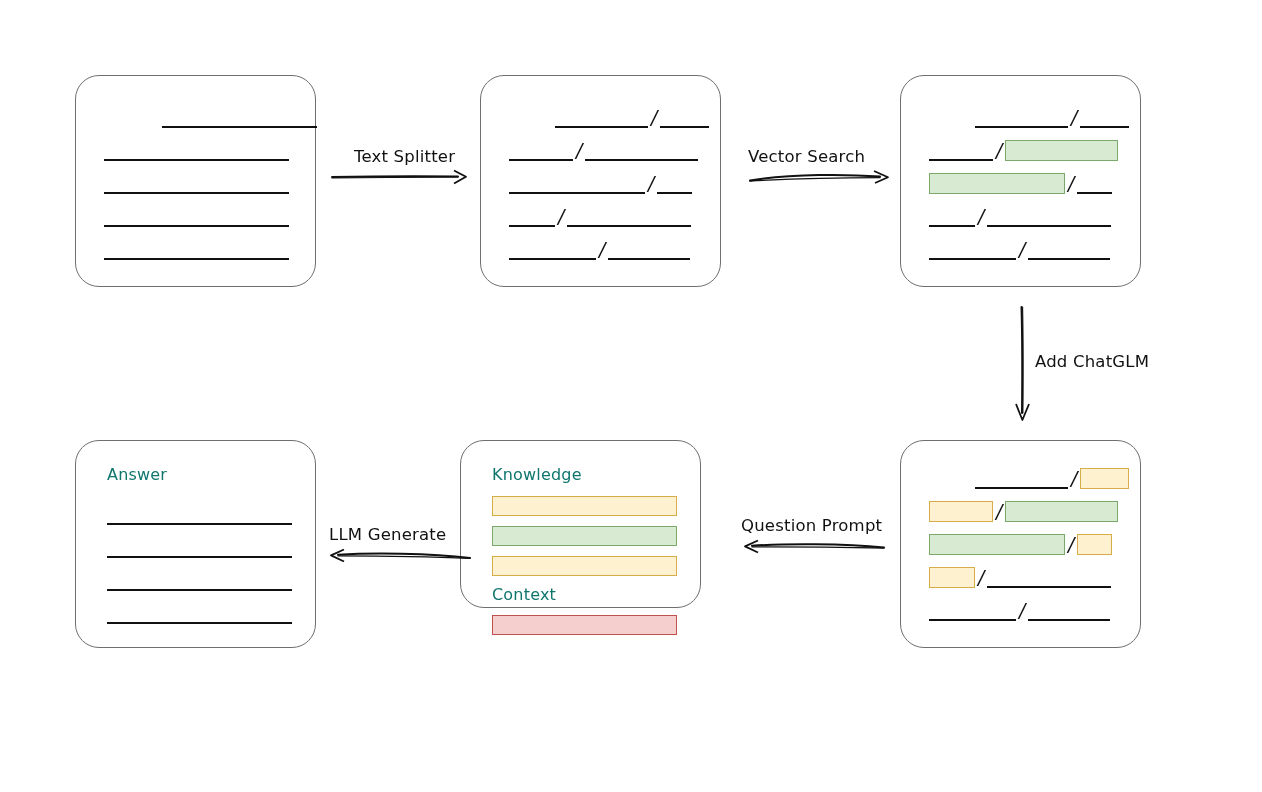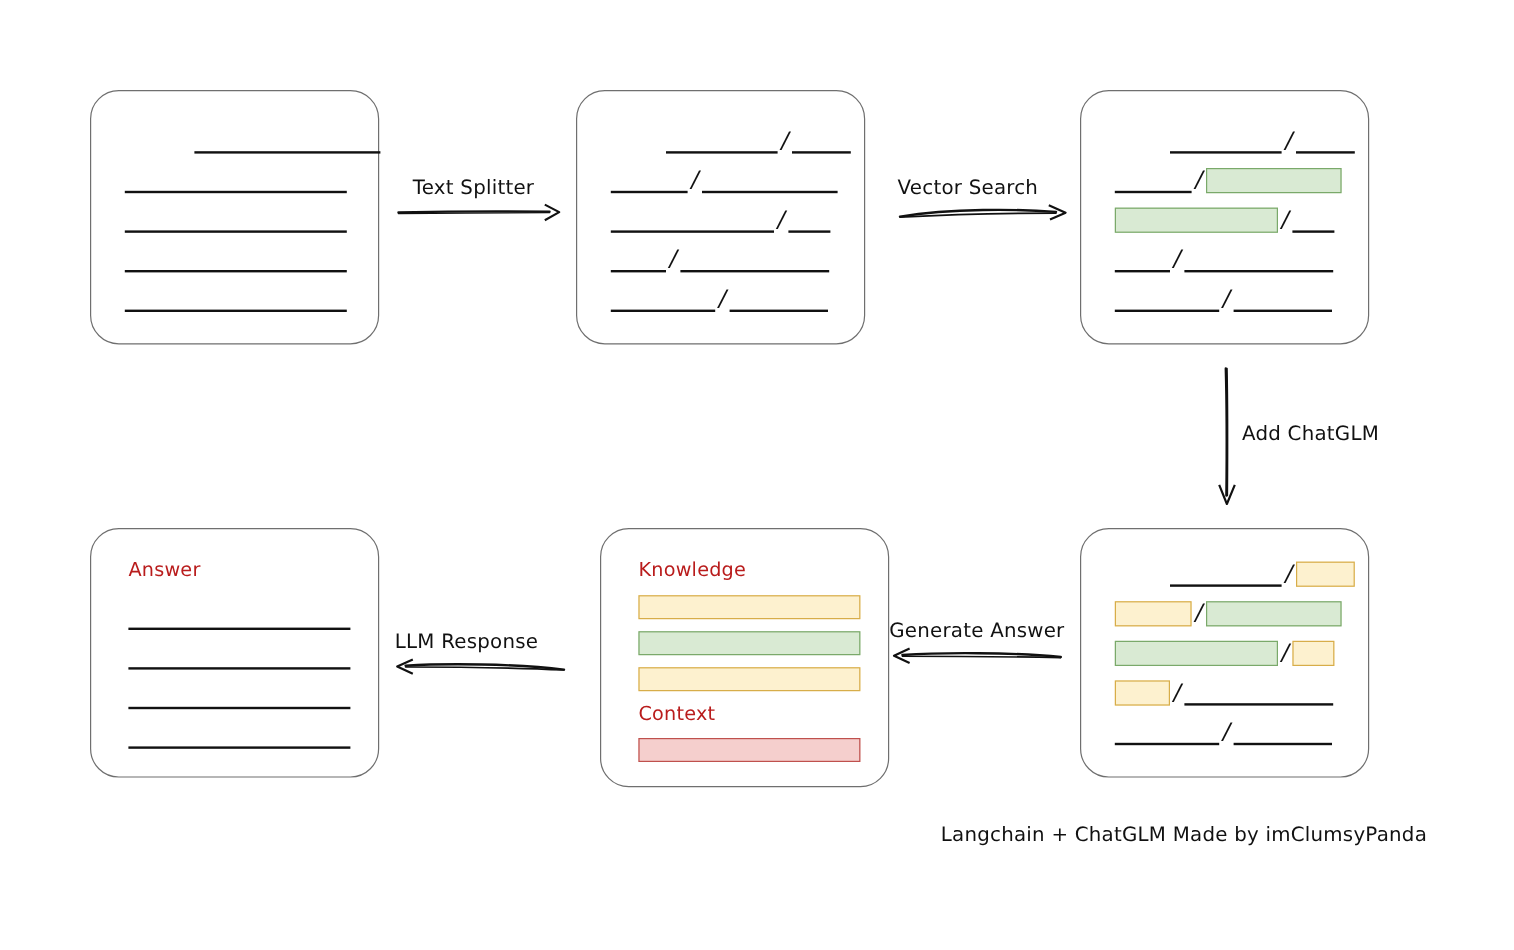--- a/index.html
+++ b/index.html
@@ -71,21 +71,21 @@
   }
   .c-green { background: #d9ead3; border-color: #7aa96a; }
   .c-yellow { background: #fdf1cf; border-color: #d7ad49; }
   .c-red   { background: #f5cfcd; border-color: #bf504d; }
 
   
   .card-label {
     position: absolute;
     font-family: "DejaVu Sans", sans-serif;
     font-size: 16px;
-    color: #b91c1c;
+    color: #0f766e;
     white-space: nowrap;
     letter-spacing: .2px;
   }
 
   
   .bar {
     position: absolute;
     box-sizing: border-box;
     height: 20px;
     border-width: 1.3px;
@@ -211,21 +211,21 @@
         </div>
         <div class="row" style="left: 31px; top: 128px;">
           <div class="seg-line" style="width: 185px;"></div>
         </div>
         <div class="row" style="left: 31px; top: 161px;">
           <div class="seg-line" style="width: 185px;"></div>
         </div>
       </div>
   </div>
 
-  <div class="card" id="card-prompt" style="left:500px; top:440px; width:241px; height:216px;padding-left:40px;">
+  <div class="card" id="card-prompt" style="left:460px; top:440px; width:241px; height:168px;padding-left:40px;">
     <div class="card-label" id="knowledge-label" style="left:31px; top:24px;">Knowledge</div>
     <div class="card-label" id="question-label" style="left:31px; top:144px;">Context</div>
     <div class="rows" id="rows-prompt">
         <div class="bar c-yellow" style="left: 31px; width: 185px; top: 55px;"></div>
         <div class="bar c-green" style="left: 31px; width: 185px; top: 85px;"></div>
         <div class="bar c-yellow" style="left: 31px; width: 185px; top: 115px;"></div>
         <div class="bar c-red" style="left: 31px; width: 185px; top: 174px;"></div>
       </div>
   </div>
 
@@ -252,50 +252,49 @@
           <div class="seg-line" style="width: 124px;"></div>
         </div>
         <div class="row" style="left: 28px; top: 158px;">
           <div class="seg-line" style="width: 87px;"></div>
           <span class="slash">/</span>
           <div class="seg-line" style="width: 82px;"></div>
         </div>
       </div>
   </div>
 
-  <div class="arrow-label" style="left:344px; top:147px;">Text Splitter</div>
+  <div class="arrow-label" style="left:354px; top:147px;">Text Splitter</div>
   <svg class="arrow-svg" style="left:330px; top:165px;" width="140" height="24" viewBox="0 0 140 24">
     <path d="M2,12 C40,11.2 95,11.0 128,11.4" fill="none" stroke="#111" stroke-width="1.9" stroke-linecap="round"></path>
     <path d="M2,12.9 C40,12.6 95,12.4 128,12.2" fill="none" stroke="#111" stroke-width="1.1" stroke-linecap="round"></path>
     <path d="M124,5.5 L136,11.8 L124,18.5" fill="none" stroke="#111" stroke-width="1.8" stroke-linejoin="round"></path>
   </svg>
 
   <div class="arrow-label" style="left:748px; top:147px;">Vector Search</div>
   <svg class="arrow-svg" style="left:748px; top:165px;" width="144" height="26" viewBox="0 0 144 26">
     <path d="M2,15.5 C45,8.5 100,9.2 132,11.6" fill="none" stroke="#111" stroke-width="2" stroke-linecap="round"></path>
     <path d="M2,16 C48,13.5 102,12.6 132,12.6" fill="none" stroke="#111" stroke-width="1.4" stroke-linecap="round"></path>
     <path d="M126,6 L140,12.2 L127,18" fill="none" stroke="#111" stroke-width="1.8" stroke-linejoin="round"></path>
   </svg>
 
   <div class="arrow-label" style="left:1035px; top:352px;">Add ChatGLM</div>
   <svg class="arrow-svg" style="left:1008px; top:305px;" width="30" height="118" viewBox="0 0 30 118">
     <path d="M13.5,2 C14.6,40 14.3,80 14.0,108" fill="none" stroke="#111" stroke-width="2" stroke-linecap="round"></path>
     <path d="M14.6,2 C15.4,40 15.1,80 14.9,108" fill="none" stroke="#111" stroke-width="1.1" stroke-linecap="round"></path>
     <path d="M8,99 L14.4,115 L21,99" fill="none" stroke="#111" stroke-width="1.8" stroke-linejoin="round"></path>
   </svg>
 
-  <div class="arrow-label" style="left:741px; top:516px;">Generate Answer</div>
+  <div class="arrow-label" style="left:741px; top:516px;">Question Prompt</div>
   <svg class="arrow-svg" style="left:736px; top:534px;" width="152" height="26" viewBox="0 0 152 26">
     <path d="M148,13.5 C108,9.5 48,9.6 16,11.8" fill="none" stroke="#111" stroke-width="2" stroke-linecap="round"></path>
     <path d="M148,14 C106,13.2 48,12.8 16,12.8" fill="none" stroke="#111" stroke-width="1.3" stroke-linecap="round"></path>
     <path d="M22,6.5 L9,12.4 L22,18.5" fill="none" stroke="#111" stroke-width="1.8" stroke-linejoin="round"></path>
   </svg>
 
-  <div class="arrow-label" style="left:329px; top:525px;">LLM Response</div>
+  <div class="arrow-label" style="left:329px; top:525px;">LLM Generate</div>
   <svg class="arrow-svg" style="left:320px; top:543px;" width="152" height="26" viewBox="0 0 152 26">
     <path d="M150,15 C110,10 50,9.8 18,11.8" fill="none" stroke="#111" stroke-width="2" stroke-linecap="round"></path>
     <path d="M150,15.4 C108,13.4 50,12.8 18,12.8" fill="none" stroke="#111" stroke-width="1.3" stroke-linecap="round"></path>
     <path d="M24,6.5 L11,12.4 L24,18.5" fill="none" stroke="#111" stroke-width="1.8" stroke-linejoin="round"></path>
   </svg>
 
-  <div class="footer-note" style="left:784px; top:686px;">Langchain + ChatGLM Made by imClumsyPanda</div>
 
 </div>
 
 </body></html>

